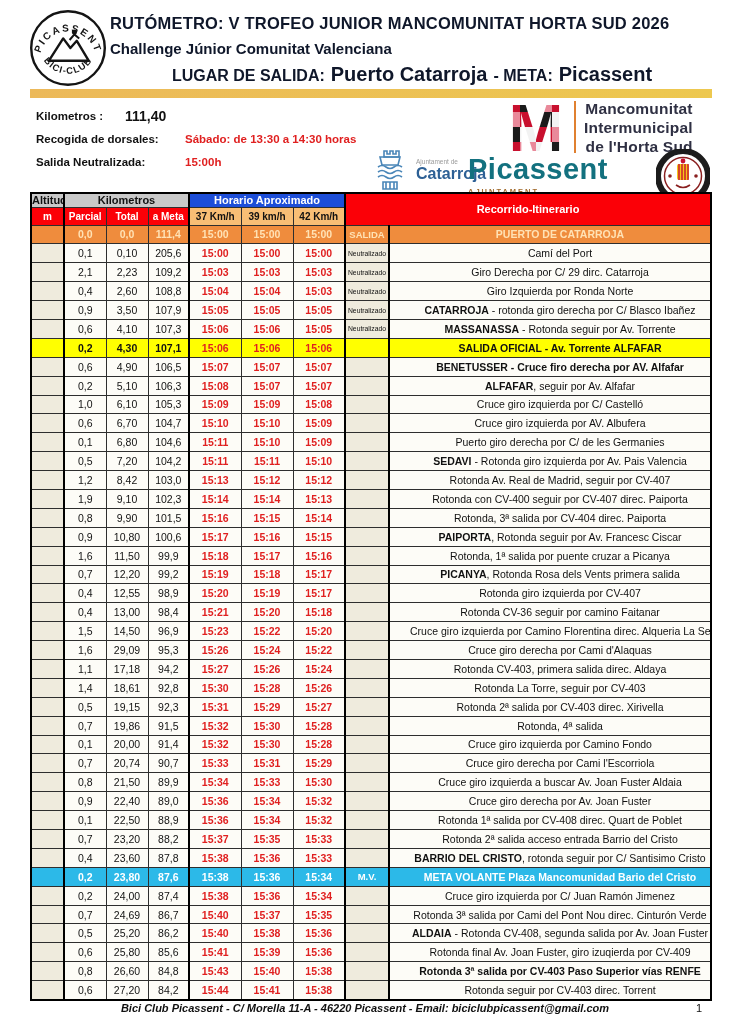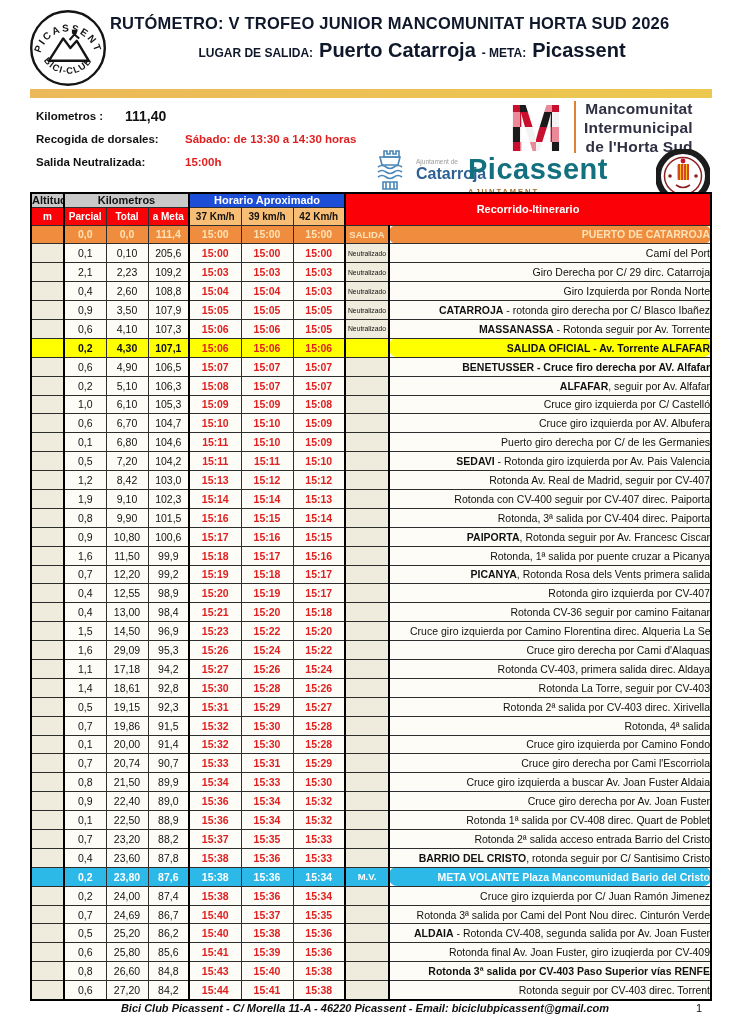--- a/index.html
+++ b/index.html
@@ -5,21 +5,21 @@
   * { margin:0; padding:0; box-sizing:border-box; }
   body { background:#888; font-family:"Liberation Sans", sans-serif; }
   .page { position:relative; width:730px; height:1024px; background:#ffffff; margin:0 auto; overflow:hidden; }
 
   
   .club-logo { position:absolute; left:28px; top:8px; }
   .titles { position:absolute; left:110px; top:14px; width:604px; color:#0f172a; }
   .title-1 { font-size:16.5px; font-weight:bold; letter-spacing:.2px; }
   .title-2 { font-size:15px; font-weight:bold; margin-top:7px; }
   .title-3 { margin-top:6px; display:flex; justify-content:center; align-items:baseline; gap:6px; }
-  .title-3 .sm { font-size:12px; font-weight:bold; }
+  .title-3 .sm { font-size:16px; font-weight:bold; }
   .title-3 .lg { font-size:20px; font-weight:bold; }
 
   .gold-bar { position:absolute; left:30px; top:89px; width:682px; height:9px;
               background:linear-gradient(90deg,var(--gold-l),var(--gold-r)); }
 
   
   .info { position:absolute; left:0; top:100px; width:730px; height:92px; }
   .info-label { position:absolute; left:36px; font-size:11.5px; font-weight:bold; color:#111; }
   .info-value { position:absolute; font-weight:bold; }
   .v-km   { left:125px; top:8px;  font-size:14px; color:#111; }
@@ -52,21 +52,21 @@
   .gh-gray  { background:var(--gray-hdr); color:#111; }
   .gh-black { background:#1d4ed8; color:#fff; }
   .gh-red   { background:var(--hdr-red); color:#fff; font-size:11px; vertical-align:middle; }
   .sub-red  { background:var(--hdr-red); color:#fff; }
   .sub-tan  { background:var(--speed-bg); color:#111; }
   .rt tbody td { height:18.9px; font-size:10.5px; color:#111; text-align:center; }
   .rt tbody td.alt  { background:var(--cream); }
   .rt tbody td.num  { background:var(--white-cell); }
   .rt tbody td.time { background:var(--white-cell); color:var(--time-red); font-weight:bold; }
   .rt tbody td.note { background:var(--cream); font-size:6.8px; }
-  .rt tbody td.itin { background:var(--white-cell); text-align:right; padding-left:20px;border-radius:8px; }
+  .rt tbody td.itin { background:var(--white-cell); text-align:center; padding-left:20px; }
   .rt tbody tr.st-orange td { background:var(--orange-row); color:var(--orange-text); font-weight:bold; }
   .rt tbody tr.st-orange td.note { font-size:9.5px; }
   .rt tbody tr.st-yellow td { background:var(--yellow-row); color:#111; font-weight:bold; }
   .rt tbody tr.st-yellow td.time { color:var(--time-red); }
   .rt tbody tr.st-cyan td { background:var(--cyan-row); color:#fff; font-weight:bold; }
   .rt tbody tr.st-cyan td.note { font-size:9.5px; }
 
   
   .footer { position:absolute; left:0; top:1002px; width:730px; text-align:center;
             font-size:11px; font-weight:bold; font-style:italic; color:#111; }
@@ -89,20 +89,21 @@
     <text font-size="11.5" font-weight="bold" fill="#141414" letter-spacing="1.5" font-family="Liberation Sans, sans-serif">
       <textPath href="#arcBot" startOffset="50%" text-anchor="middle">BICI-CLUB</textPath>
     </text>
     <path d="M26,66 L44,38 L53,50 L61,41 L76,66 Z" fill="#fff" stroke="#141414" stroke-width="3" stroke-linejoin="round"></path>
     <circle cx="58" cy="30" r="3.2" fill="#141414"></circle>
     <path d="M52,40 L58,33 L64,38" fill="none" stroke="#141414" stroke-width="2.5"></path>
   </svg>
 
   <div class="titles">
     <div class="title-1">RUTÓMETRO: V TROFEO JUNIOR MANCOMUNITAT HORTA SUD 2026</div>
+    <div class="title-2">Challenge Júnior Comunitat Valenciana</div>
     <div class="title-3">
       <span class="sm">LUGAR DE SALIDA:</span>
       <span class="lg">Puerto Catarroja</span>
       <span class="sm">- META:</span>
       <span class="lg">Picassent</span>
     </div>
   </div>
 
   <div class="gold-bar"></div>
 

